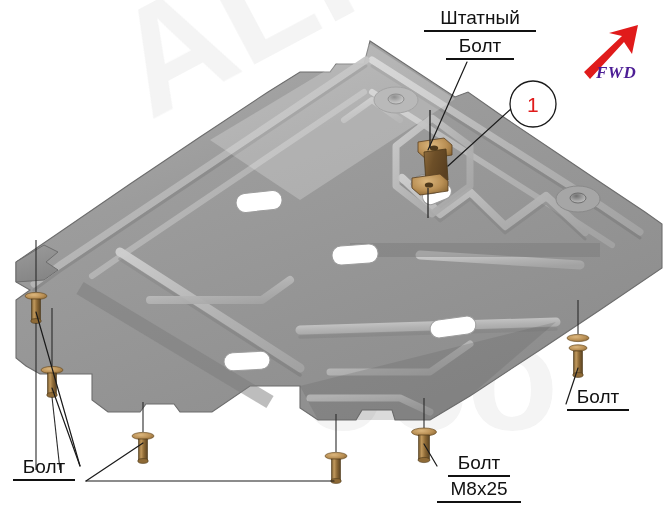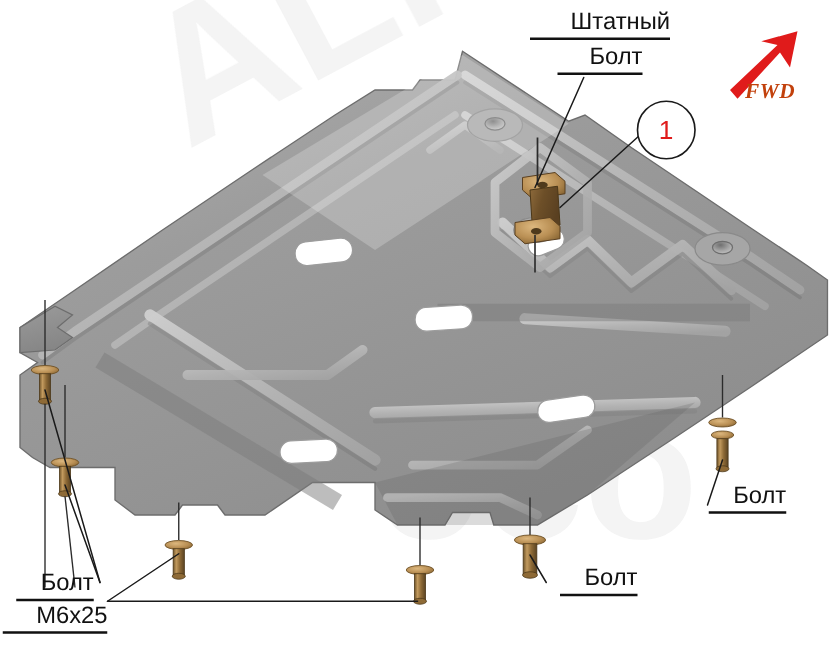--- a/index.html
+++ b/index.html
@@ -34,25 +34,24 @@
     font-weight: 400;
     white-space: nowrap;
     text-align: center;
     letter-spacing: 0px;
   }
   .label .ln {
     display: block;
     border-bottom: 2px solid #111111;
     padding-bottom: 1px;
     margin-bottom: 2px;
-    text-align: right;
   }
   .label-fwd {
     position: absolute;
-    color: #c2410c;
+    color: #4c1d95;
     font-family: "Liberation Serif", serif;
     font-style: italic;
     font-weight: bold;
     font-size: 17px;
     letter-spacing: 0.5px;
   }
   .callout-num {
     position: absolute;
     color: #e01b1b;
     font-family: "Liberation Sans", sans-serif;
@@ -290,24 +289,24 @@
     <span class="ln">Штатный</span>
     <span class="ln" style="display:block; width:68px; margin:0 auto;">Болт</span>
   </div>
 
   <div class="label-fwd" style="left:596px; top:63px;">FWD</div>
 
   <div class="callout-num" style="left:527px; top:94px;">1</div>
 
   <div class="label" style="left:2px; top:455px; width:84px;">
     <span class="ln" style="display:block; width:62px; margin:0 auto;">Болт</span>
-    <span class="ln">М6х25</span>
   </div>
 
   <div class="label" style="left:437px; top:451px; width:84px;">
     <span class="ln" style="display:block; width:62px; margin:0 auto;">Болт</span>
+    <span class="ln">М8х25</span>
   </div>
 
   <div class="label" style="left:556px; top:385px; width:84px;">
     <span class="ln" style="display:block; width:62px; margin:0 auto;">Болт</span>
   </div>
 
 </div>
 
 </body></html>

